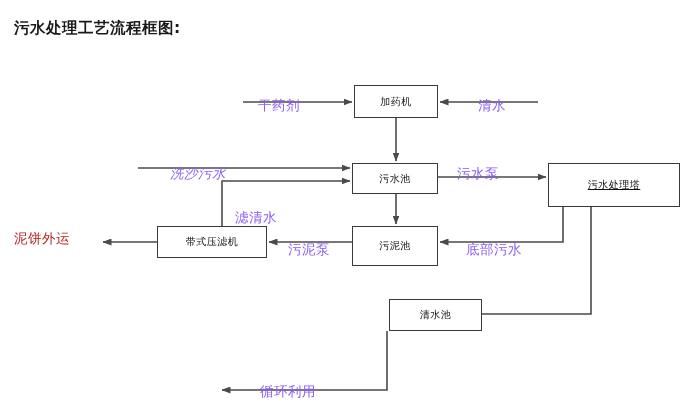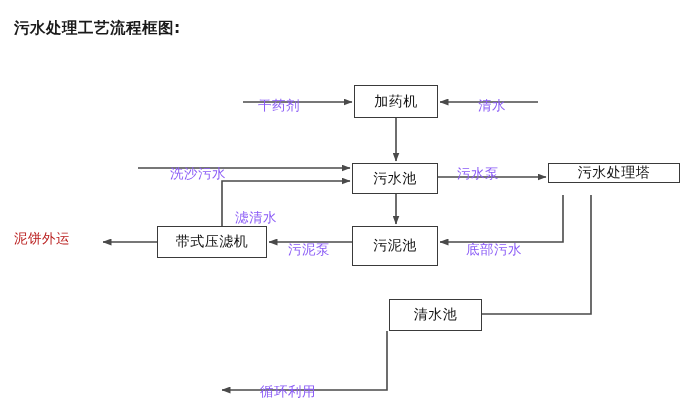--- a/index.html
+++ b/index.html
@@ -32,21 +32,21 @@
     white-space: nowrap;
   }
   .node-box {
     position: absolute;
     box-sizing: border-box;
     border: 1.4px solid #3a3a3a;
     background: #ffffff;
     display: flex;
     align-items: center;
     justify-content: center;
-    font-size: 14px;
+    font-size: 10px;
     color: #111111;
     white-space: nowrap;
     letter-spacing: 0.5px;
   }
   .edge-label {
     position: absolute;
     font-size: 13.5px;
     color: #8b5cf6;
     white-space: nowrap;
     letter-spacing: 0.5px;
@@ -99,34 +99,34 @@
     <path d="M387,331 L387,390 L222,390" marker-end="url(#arrowhead)"></path>
   </g>
 </svg>
 
 <div class="node-box" style="left:354px; top:85px; width:84px; height:33px;">
   <span>加药机</span>
 </div>
 <div class="node-box" style="left:352px; top:163px; width:86px; height:31px;">
   <span>污水池</span>
 </div>
-<div class="node-box" style="left:548px; top:163px; width:132px; height:20px;">
+<div class="node-box" style="left:548px; top:163px; width:132px; height:44px;text-decoration:underline;">
   <span>污水处理塔</span>
 </div>
 <div class="node-box" style="left:157px; top:226px; width:110px; height:32px;">
   <span>带式压滤机</span>
 </div>
 <div class="node-box" style="left:352px; top:226px; width:86px; height:40px;">
   <span>污泥池</span>
 </div>
 <div class="node-box" style="left:341px; top:299px; width:93px; height:32px;margin-left:48px;">
   <span>清水池</span>
 </div>
 
 <div class="edge-label" style="left:258px; top:82px;">干药剂</div>
 <div class="edge-label" style="left:478px; top:82px;">清水</div>
-<div class="edge-label" style="left:170px; top:150px;">洗沙污水</div>
+<div class="edge-label" style="left:170px; top:150px;font-style:italic;">洗沙污水</div>
 <div class="edge-label" style="left:235px; top:194px;">滤清水</div>
 <div class="edge-label" style="left:457px; top:150px;">污水泵</div>
 <div class="edge-label" style="left:288px; top:226px;">污泥泵</div>
 <div class="edge-label" style="left:466px; top:226px;">底部污水</div>
 <div class="free-label" style="left:14px; top:230px;">泥饼外运</div>
 <div class="edge-label" style="left:260px; top:368px;">循环利用</div>
 
 </body></html>

